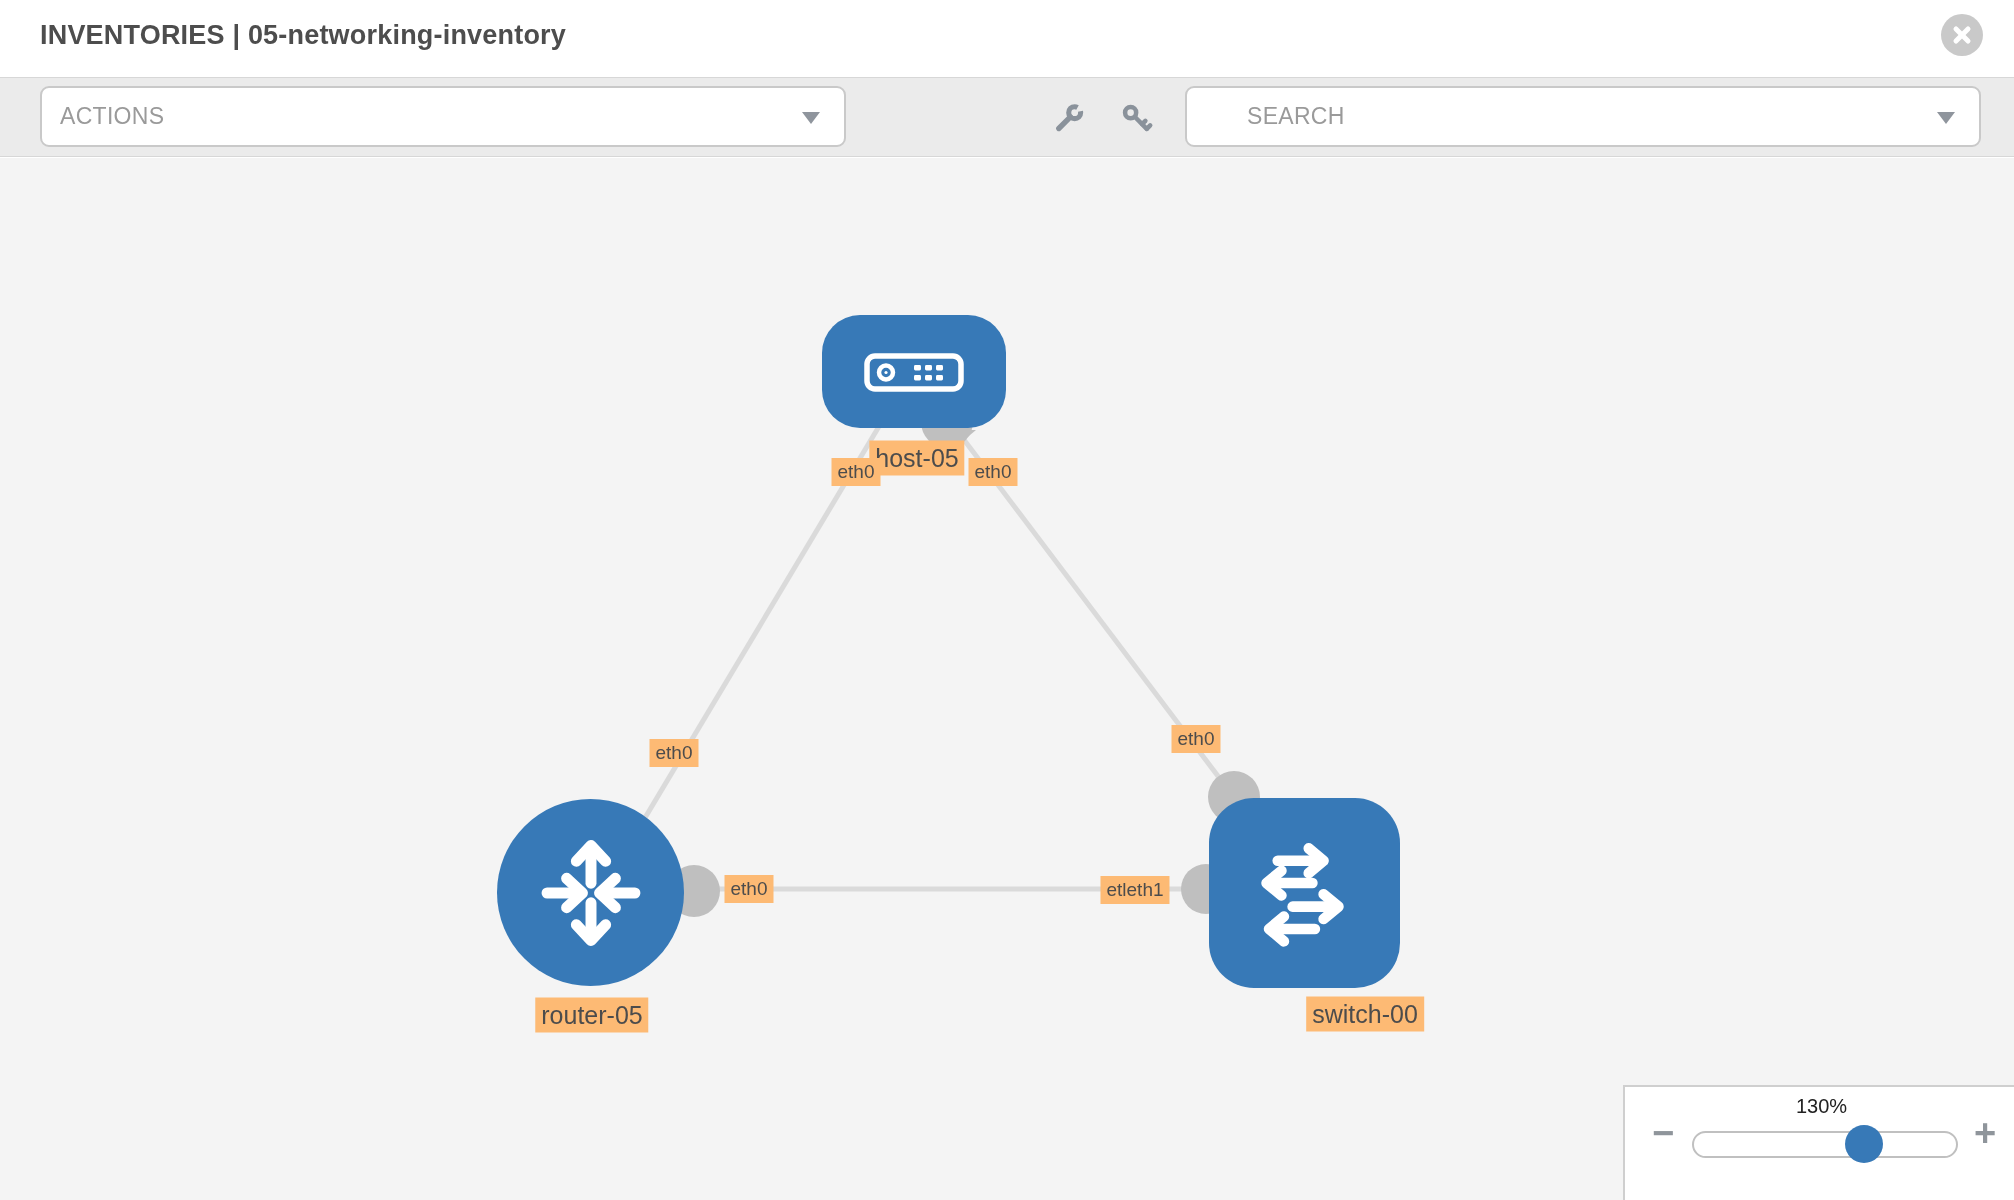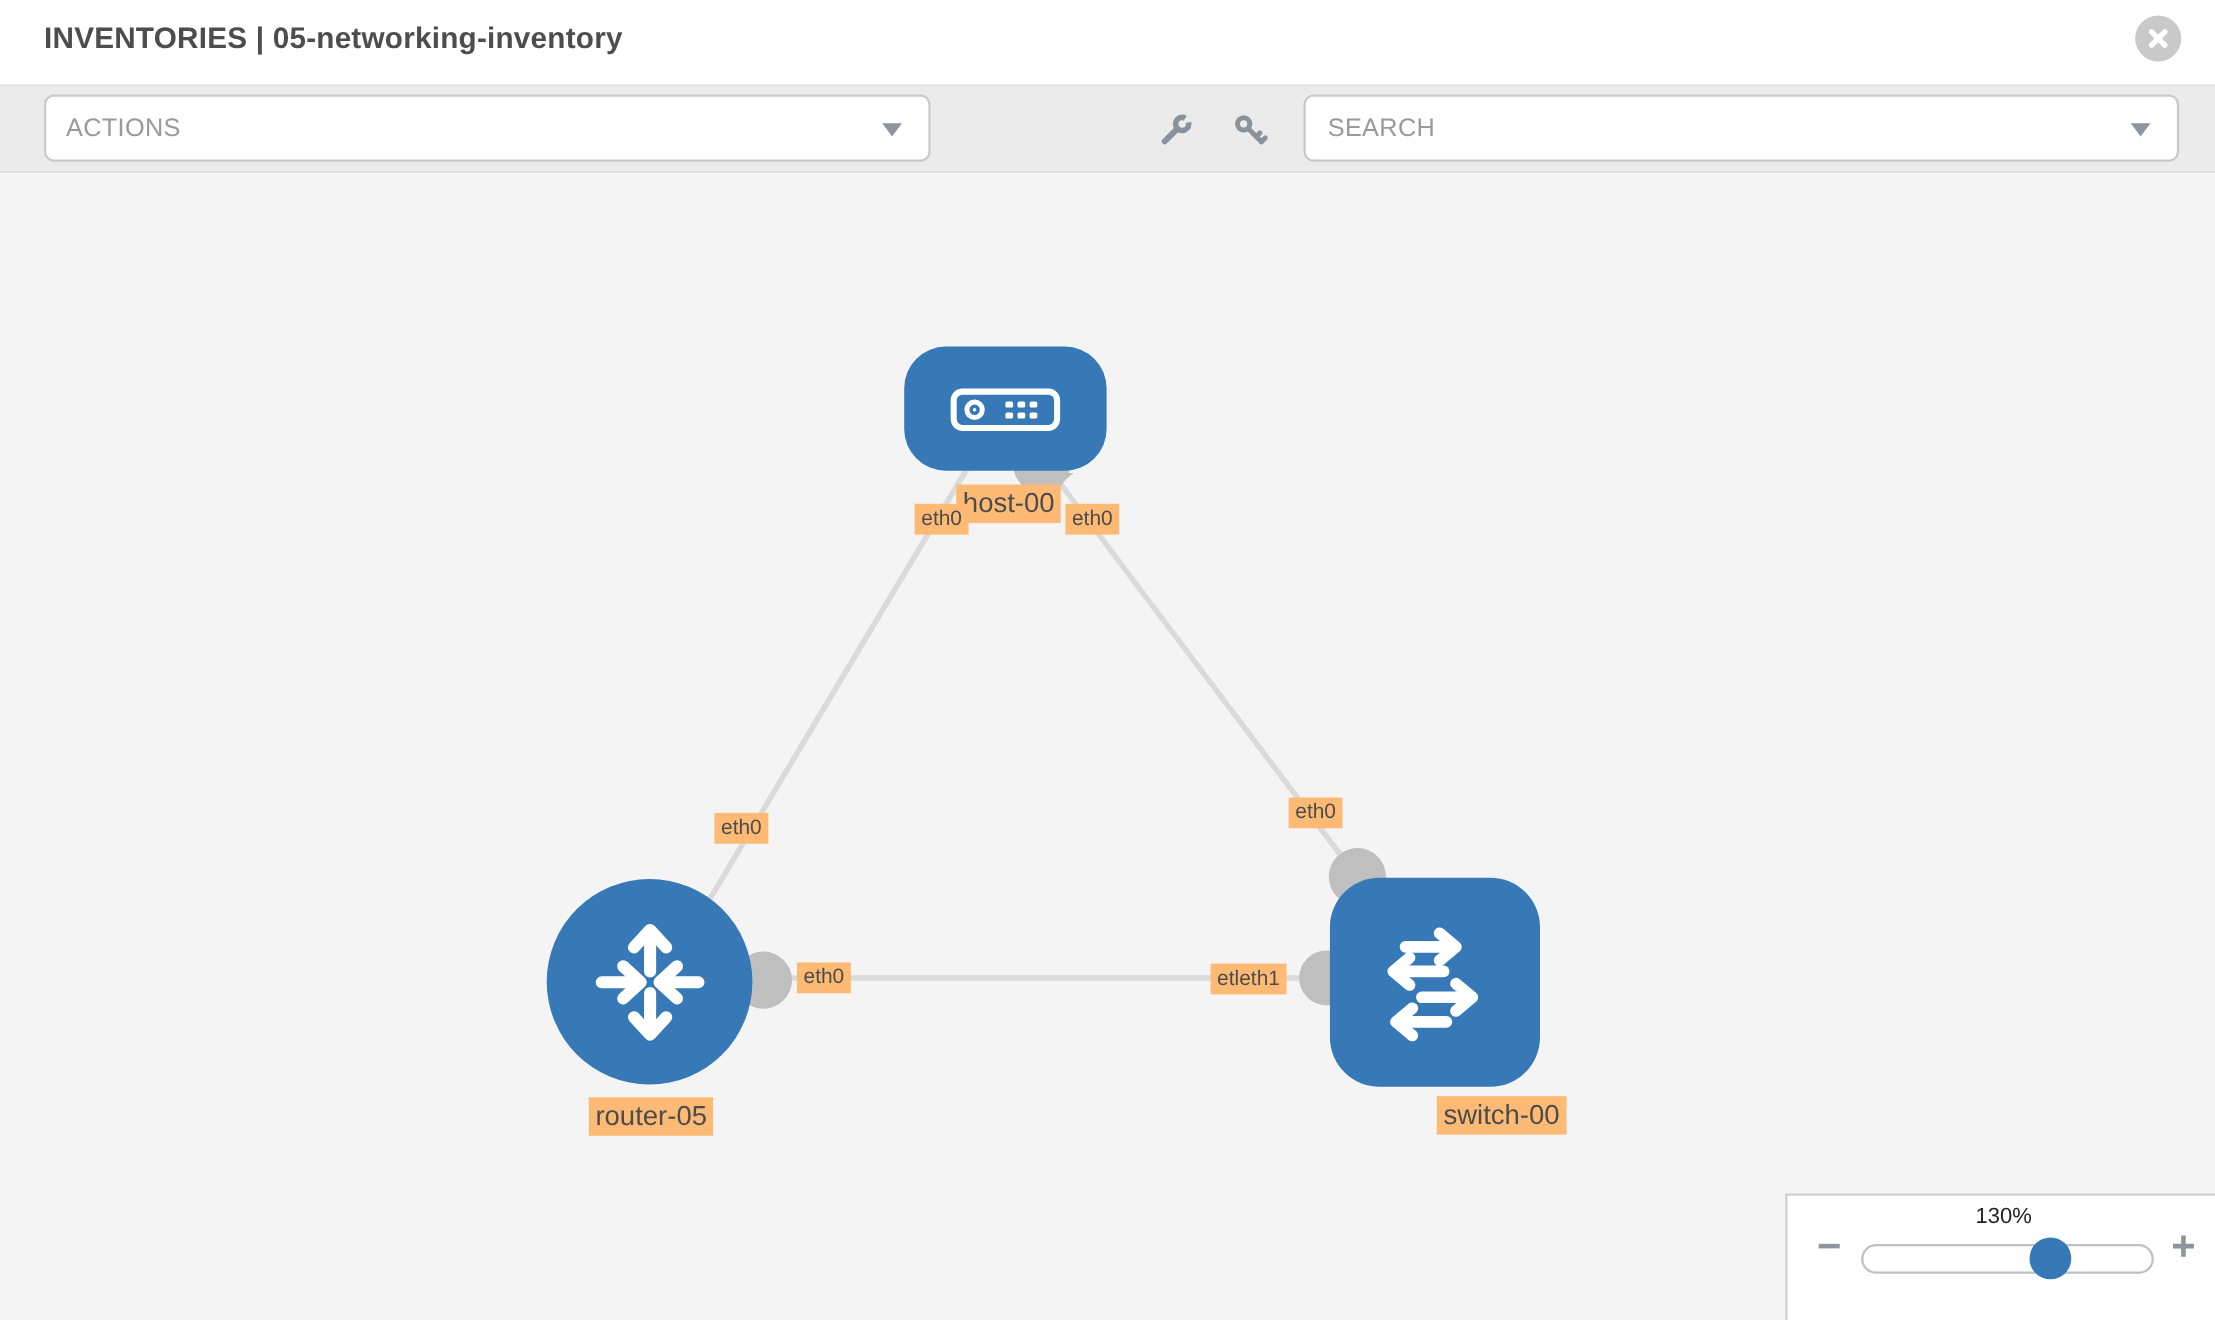--- a/index.html
+++ b/index.html
@@ -35,21 +35,21 @@
   }
   .select-box {
     position: absolute; top: 8px; height: 61px;
     background: #ffffff; border: 2px solid #c9c9c9; border-radius: 9px;
     display: flex; align-items: center;
   }
   .select-box .label-text, .select-box input {
     font-size: 23px; color: #9a9a9a; letter-spacing: 0.3px;
     font-family: "Liberation Sans", sans-serif;
   }
-  .select-box input { border: 0; outline: none; background: transparent; width: 100%; }
+  .select-box input { border: 0; outline: none; background: transparent; width: 100%; margin-left: 40px; }
   .select-box input::placeholder { color: #9a9a9a; opacity: 1; }
   .caret {
     width: 0; height: 0; position: absolute; right: 24px; top: 24px;
     border-left: 9px solid transparent; border-right: 9px solid transparent;
     border-top: 12px solid #8f959d;
   }
   .actions-box { left: 40px; width: 806px; padding-left: 18px; }
   .search-box { left: 1185px; width: 796px; padding-left: 20px; }
   .tool-icon-btn {
     position: absolute; top: 24px; width: 34px; height: 34px;
@@ -207,21 +207,21 @@
           <path d="M56 42 H22"></path>
             <path d="M31 32 L19 42 L31 52"></path>
           <path d="M40 61 H74"></path>
             <path d="M65 51 L77 61 L65 71"></path>
           <path d="M58 79 H24"></path>
             <path d="M33 69 L21 79 L33 89"></path>
         </g>
       </svg>
     </div>
 
-    <div class="diagram-label node-label" style="left:917px; top:300px;">host-00</div>
+    <div class="diagram-label node-label" style="left:917px; top:300px;">host-05</div>
     <div class="diagram-label node-label" style="left:592px; top:857px;">router-05</div>
     <div class="diagram-label node-label" style="left:1365px; top:856px;">switch-00</div>
 
     <div class="diagram-label if-label" style="left:856px; top:314px;">eth0</div>
     <div class="diagram-label if-label" style="left:674px; top:595px;">eth0</div>
     <div class="diagram-label if-label" style="left:993px; top:314px;">eth0</div>
     <div class="diagram-label if-label" style="left:1196px; top:581px;">eth0</div>
     <div class="diagram-label if-label" style="left:749px; top:731px;">eth0</div>
     <div class="diagram-label if-label" style="left:1135px; top:732px;">etleth1</div>
   </div>

